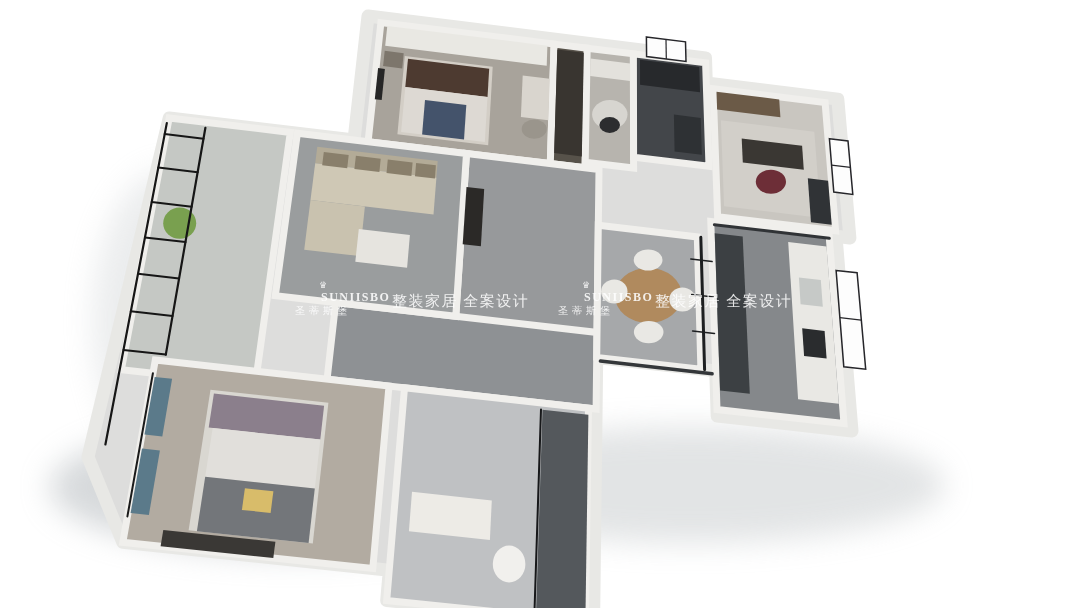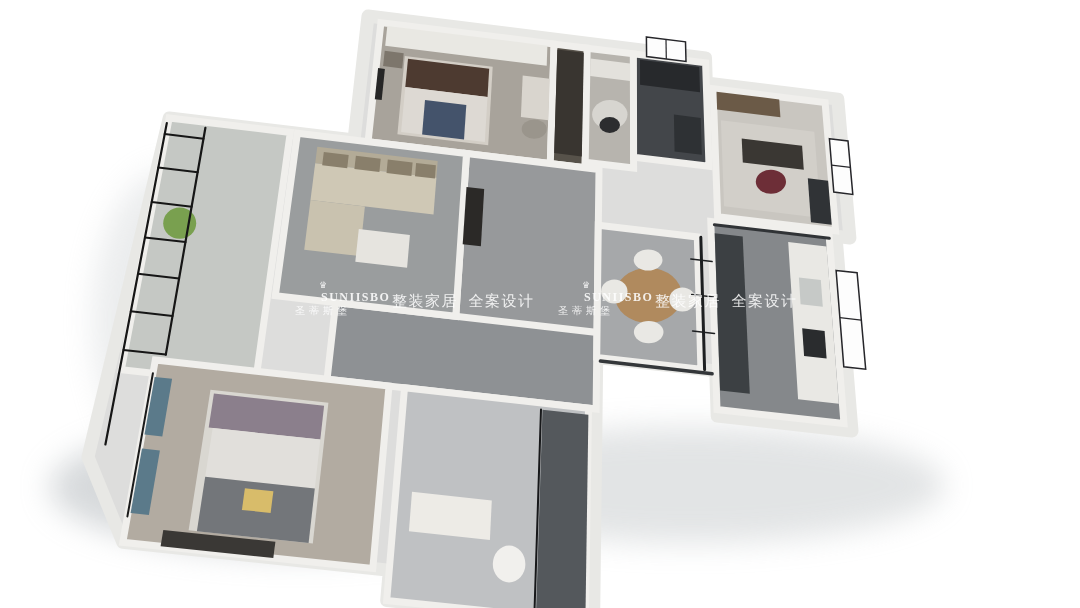--- a/index.html
+++ b/index.html
@@ -4,21 +4,21 @@
 <style>
   html,body{margin:0;padding:0;background:#ffffff;}
   .canvas{position:relative;width:1080px;height:608px;background:#ffffff;overflow:hidden;
           font-family:"DejaVu Sans",sans-serif;}
   svg{position:absolute;left:0;top:0;}
   .wm{position:absolute;text-align:center;color:rgba(255,255,255,0.86);width:84px;line-height:1.1;}
   .wm .crown{font-size:9px;height:10px;line-height:9px;}
   .wm .brand{font-family:"Liberation Serif",serif;font-weight:bold;font-size:12px;letter-spacing:1.5px;margin-left:40px;}
   .wm .sub{font-size:10px;letter-spacing:4px;margin-top:1px;}
   .tag{position:absolute;font-size:15px;letter-spacing:1.5px;color:rgba(255,255,255,0.85);
-       font-family:Liberation Mono, monospace;white-space:nowrap;}
+       font-family:Liberation Serif, serif;white-space:nowrap;}
   #wm1{left:281px;top:281px;}
   #tag1{left:392px;top:292px;}
   #wm2{left:544px;top:281px;}
   #tag2{left:655px;top:292px;}
 </style>
 </head>
 <body>
 
 <div class="canvas">
   <svg id="plan" width="1080" height="608" viewBox="0 0 1080 608">

